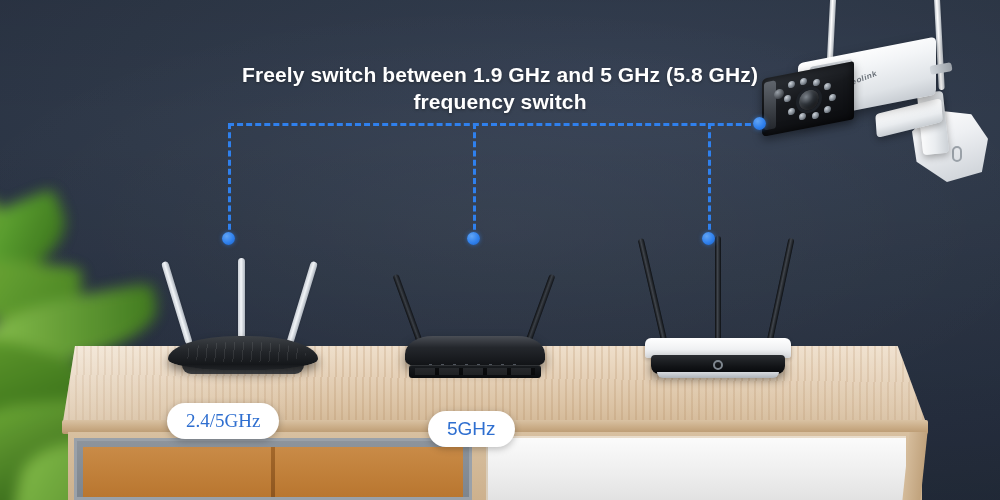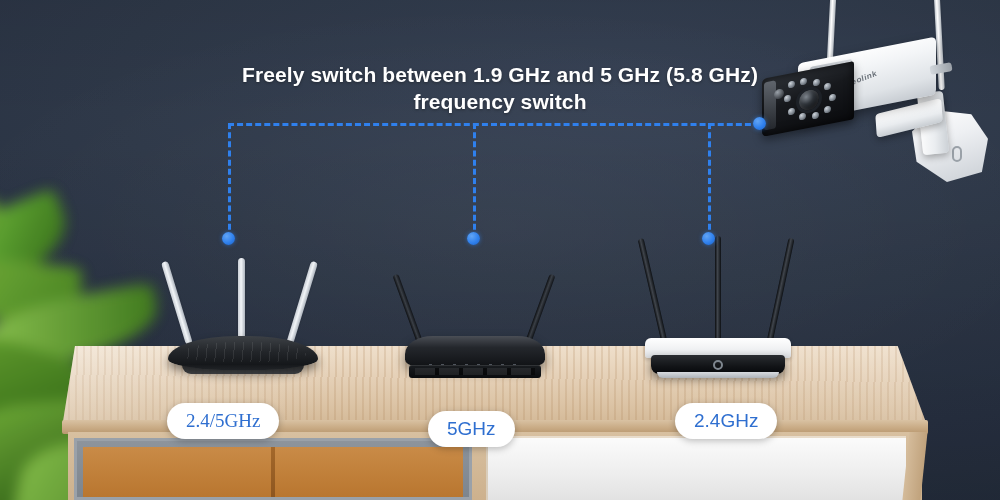--- a/index.html
+++ b/index.html
@@ -376,15 +376,14 @@
     <div class="node" style="left:753px; top:117px;"></div>
   </div>
 
   <div class="headline">
     <div>Freely switch between 1.9 GHz and 5 GHz (5.8 GHz)</div>
     <div>frequency switch</div>
   </div>
 
   <div class="pill p1">2.4/5GHz</div>
   <div class="pill p2">5GHz</div>
-  <div class="pill p3">2.4GHz</div>
 
 </div>
 
 </body></html>

